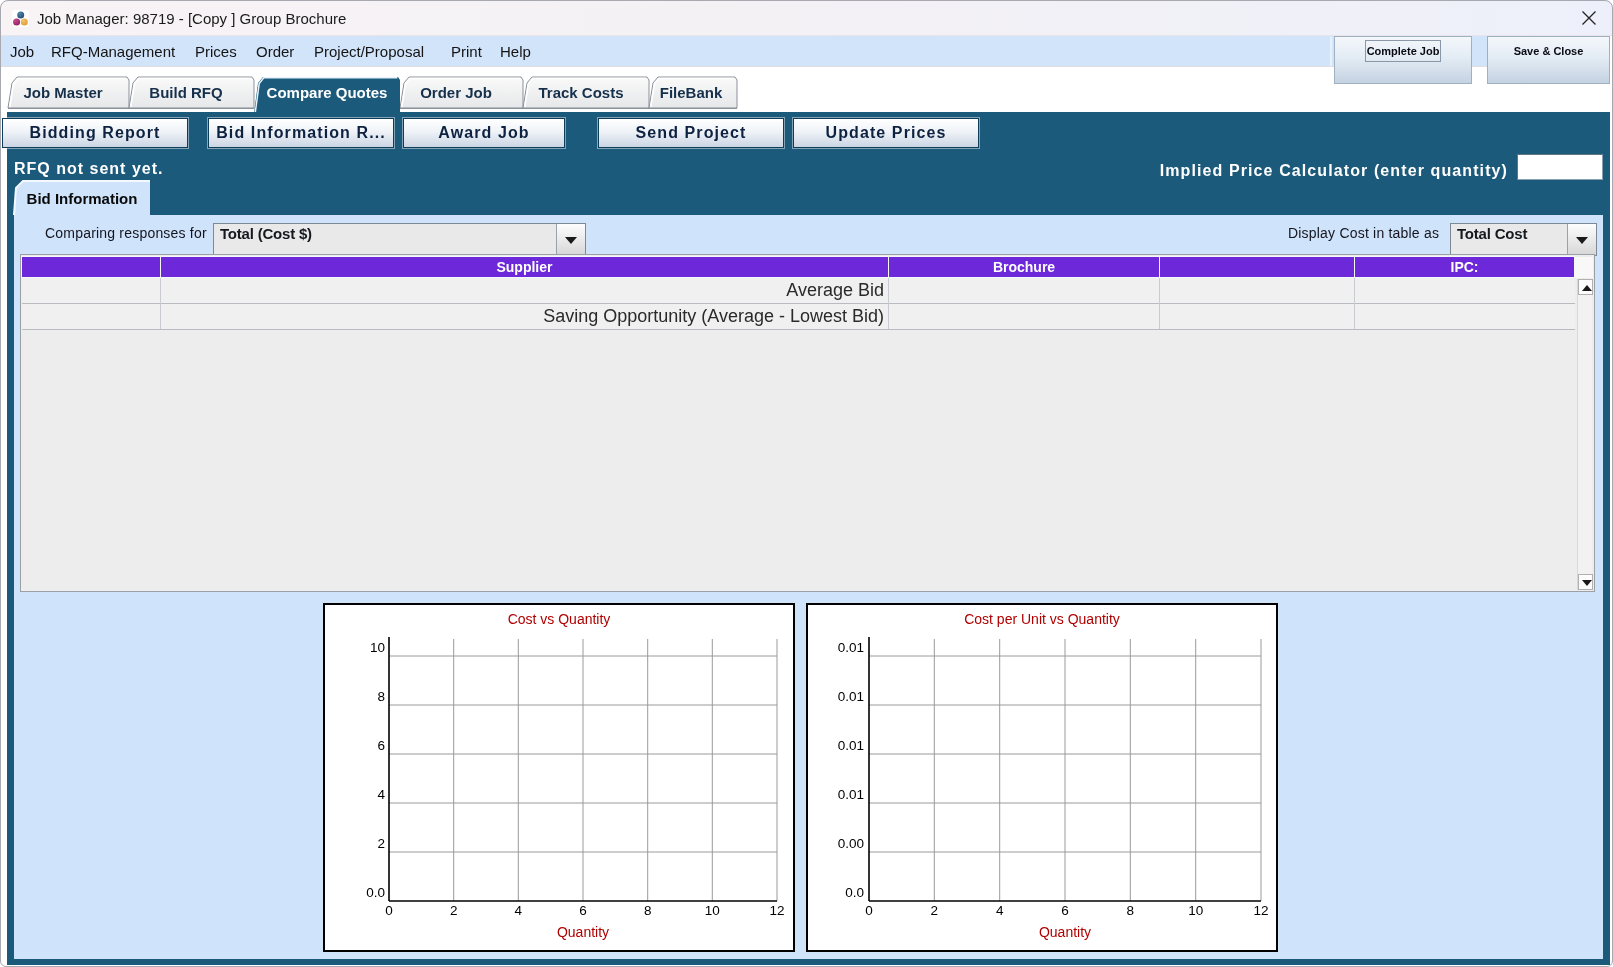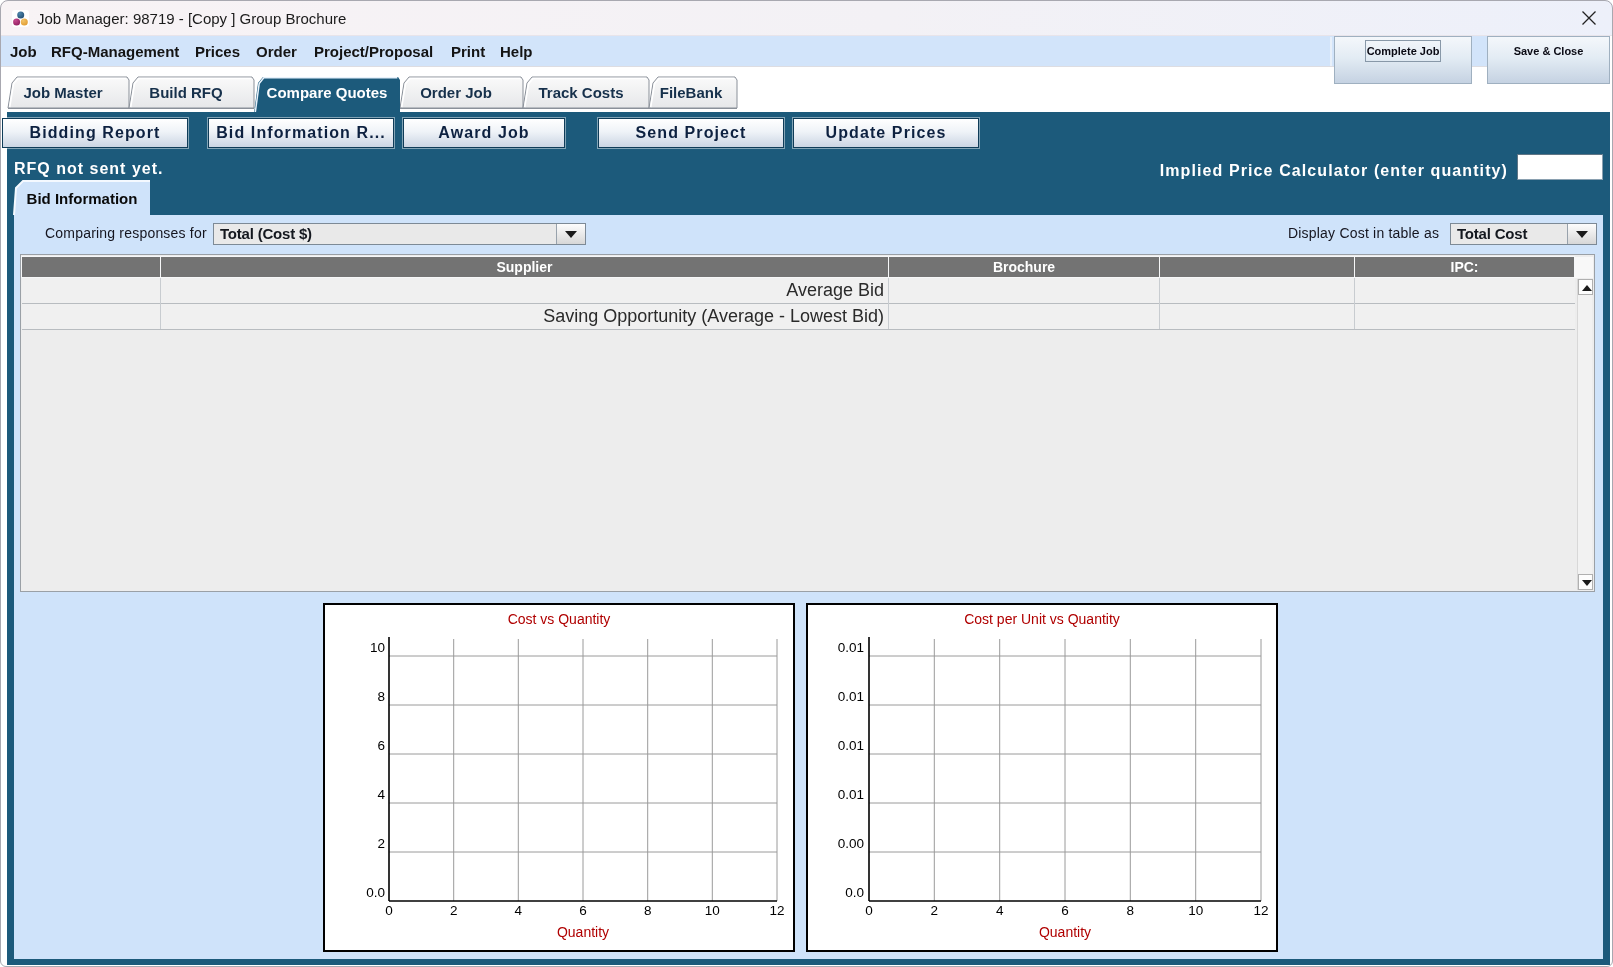--- a/index.html
+++ b/index.html
@@ -8,21 +8,21 @@
   .abs { position:absolute; }
 
   
   #titlebar { left:0; top:0; width:1613px; height:36px;
     background:linear-gradient(90deg,#f8f3f5 0%,#f3f1f5 55%,#edf0fa 100%);
     border-radius:8px 8px 0 0; border-bottom:1px solid #e8e4ea; }
   #title-text { left:37px; top:0; height:36px; line-height:37px; font-size:15px; color:#1b1b1b; }
 
   
   #menubar { left:0; top:36px; width:1610px; height:31px; background:#d2e4fa; border-bottom:1px solid #dddde2; }
-  .menuitem { position:absolute; top:36px; height:39px; line-height:32px; font-weight:bold; font-size:15px; color:#141414; }
+  .menuitem { position:absolute; top:36px; height:39px; line-height:32px; font-weight:normal; font-size:15px; color:#141414; }
 
   .winbtn { position:absolute; top:36px; height:48px;
     background:linear-gradient(180deg,#f4f7fb 0%,#e3ecf4 45%,#c5d2e2 100%);
     border:1px solid #9fb0c0; text-align:center; font-weight:bold; font-size:11px; color:#0a0a14; }
 
   
   #teal { left:7px; top:112px; width:1603px; height:853px; background:#1c5a7b; }
 
   .tbtn { position:absolute; top:118px; height:30px;
     background:linear-gradient(180deg,#ffffff 0%,#eff3f8 45%,#cbd5e3 100%);
@@ -34,30 +34,30 @@
     color:#ffffff; font-weight:bold; font-size:16px; letter-spacing:1.1px; }
   #ipc-input { left:1517px; top:154px; width:86px; height:26px; background:#ffffff;
     border:1px solid #8aa0b0; border-top-color:#5f7585; border-left-color:#5f7585; }
 
   
   #bidtab-svg { left:13px; top:180px; }
   #bidtab-text { left:22px; top:181px; width:120px; height:34px; line-height:36px; text-align:center; font-weight:bold; font-size:15px; color:#0a0a0a; }
   #bluepanel { left:14px; top:215px; width:1589px; height:744px; background:#cfe3fa; }
 
   .lbl { position:absolute; font-size:14px; letter-spacing:0.2px; color:#15151f; }
-  .combo { position:absolute; height:22px; background:#e9e9e9; border:1px solid #7d8a96;
+  .combo { position:absolute; height:33px; background:#e9e9e9; border:1px solid #7d8a96;
     font-weight:bold; font-size:15px; letter-spacing:-0.2px; color:#14181f; line-height:19px; padding-left:6px; }
   .combo-arrow { position:absolute; right:0; top:0; bottom:0; width:29px; border-left:1px solid #98a2ac;
     background:linear-gradient(180deg,#fdfdfd,#d7d7d7); }
   .combo-arrow:after { content:""; position:absolute; left:50%; top:50%; margin-left:-6px; margin-top:-3px;
     border-left:6px solid transparent; border-right:6px solid transparent; border-top:7px solid #1a1a1a; }
 
   
   #graypanel { left:20px; top:254px; width:1575px; height:338px; background:#ededed; border:1px solid #9aa0a6; }
-  .hcell { position:absolute; top:257px; height:20px; background:#737373; color:#ffffff;
+  .hcell { position:absolute; top:257px; height:20px; background:#6d28d9; color:#ffffff;
     font-weight:bold; font-size:14px; text-align:center; line-height:20px; }
   .trow { position:absolute; left:22px; width:1553px; height:25px; background:#f0f0f0; }
   .rowtext { position:absolute; left:161px; width:727px; height:25px; line-height:25px;
     text-align:right; font-size:18px; color:#2a2a2a; padding-right:4px; }
   .vsep { position:absolute; width:1px; background:#c8ccd0; top:278px; height:51px; }
   .hsep { position:absolute; left:22px; width:1553px; height:1px; background:#b8bcc0; }
 
   
   #sbar { left:1577px; top:279px; width:15px; height:311px; background:#f2f2f2; border-left:1px solid #d8d8d8; }
   .sbtn { position:absolute; left:0; width:15px; height:16px; background:#fdfdfd; border:1px solid #b0b0b0; }

